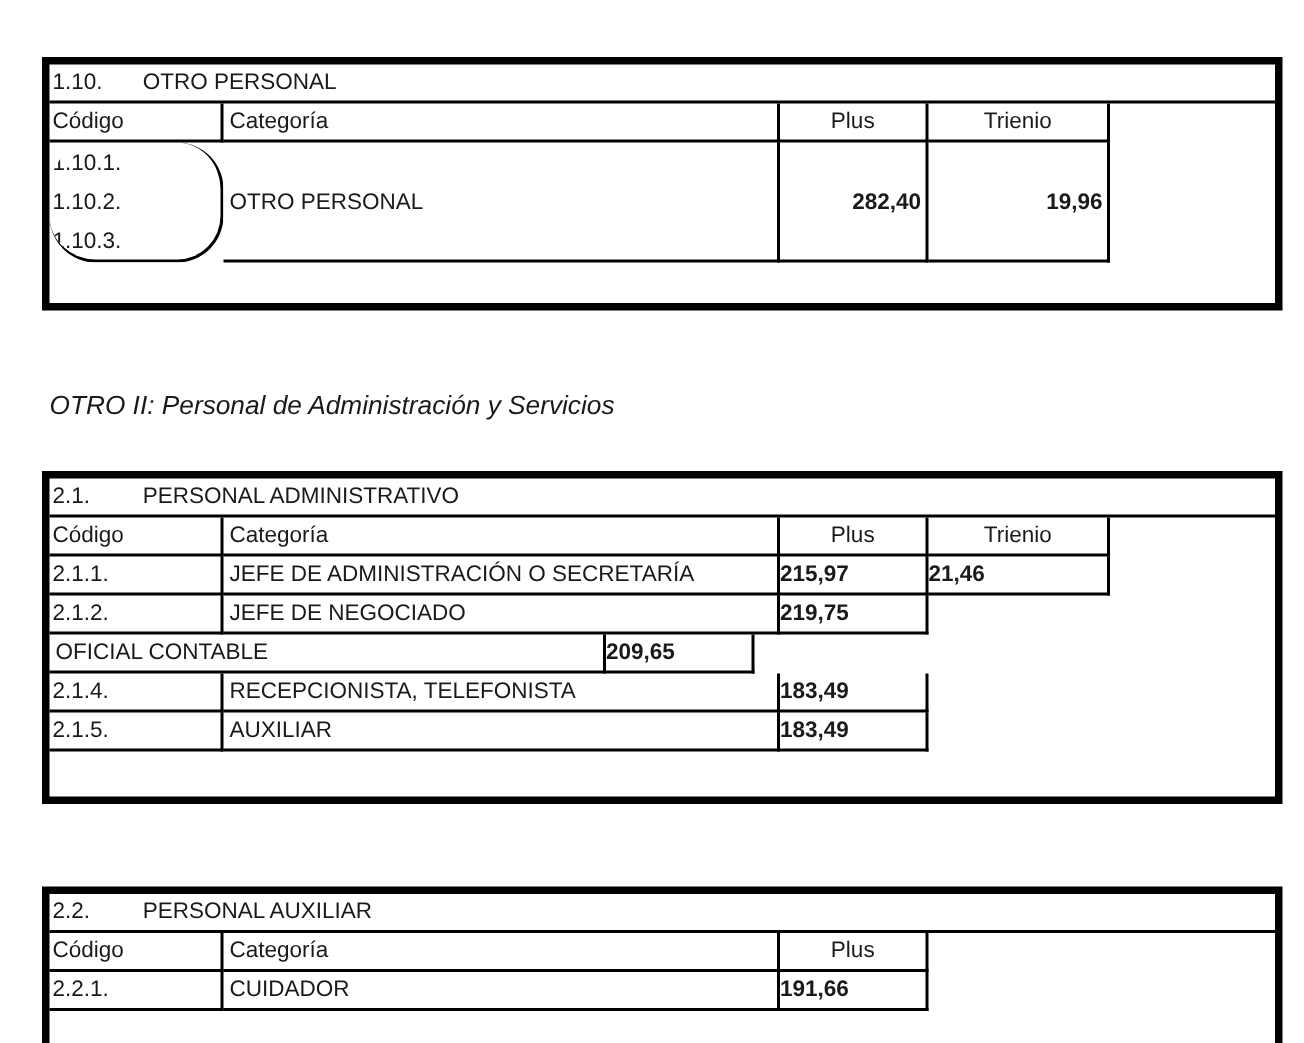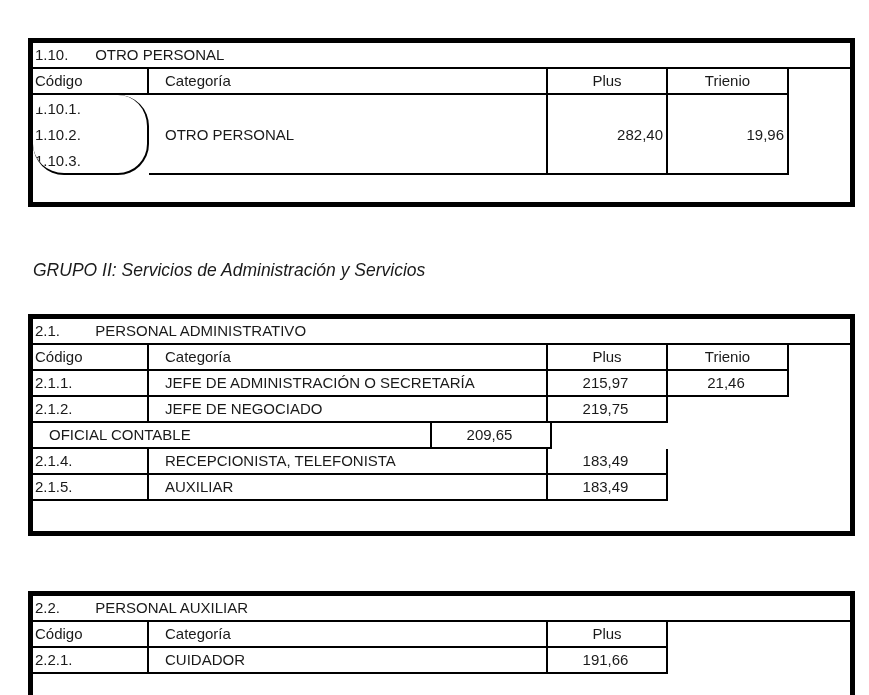--- a/index.html
+++ b/index.html
@@ -50,30 +50,30 @@
     flex: 0 0 auto;
   }
   .cell {
     box-sizing: border-box;
     overflow: hidden;
     white-space: nowrap;
   }
   .bb { border-bottom: 2px solid #000; }
   .br { border-right: 2px solid #000; }
   .c-codigo    { width: 116px; padding-left: 2px; }
-  .c-categoria { width: 399px; padding-left: 16px; }
-  .c-plus      { width: 120px; }
+  .c-categoria { width: 371px; padding-left: 4px; }
+  .c-plus      { width: 99px; }
   .c-trienio   { width: 121px; }
   .c-filler    { flex: 1 1 auto; }
 
   .h26 { height: 26px; line-height: 24px; }
   .h80 { height: 80px; }
 
   .center { text-align: center; }
-  .num    { text-align: center; padding-right: 3px; }
+  .num    { text-align: left; padding-right: 3px; font-weight: bold; }
 
   .vmid {
     display: flex;
     align-items: center;
   }
   .vmid.num { justify-content: flex-end; }
 
   .codigo-multi {
     padding-top: 1px;
     border-radius: 31px;
@@ -117,21 +117,21 @@
         <div>1.10.3.</div>
       </div>
       <div class="cell c-categoria br bb vmid">OTRO PERSONAL</div>
       <div class="cell c-plus br bb vmid num">282,40</div>
       <div class="cell c-trienio br bb vmid num">19,96</div>
       <div class="cell c-filler"></div>
     </div>
     <div class="strip"></div>
   </div>
 
-  <div class="group-heading">GRUPO II: Servicios de Administración y Servicios</div>
+  <div class="group-heading">OTRO II: Personal de Administración y Servicios</div>
 
   <div class="tbl" id="table-administrativo">
     <div class="title-row">
       <span class="title-num">2.1.</span>
       <span>PERSONAL ADMINISTRATIVO</span>
     </div>
     <div class="row h26">
       <div class="cell c-codigo br bb">Código</div>
       <div class="cell c-categoria br bb">Categoría</div>
       <div class="cell c-plus br bb center">Plus</div>

